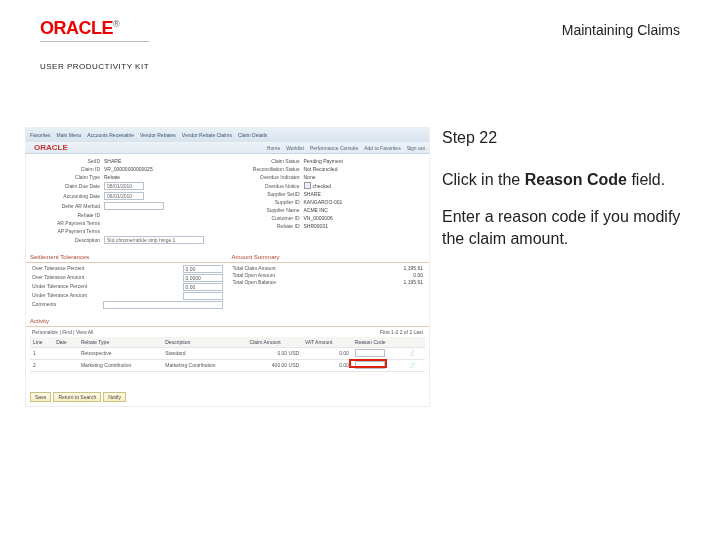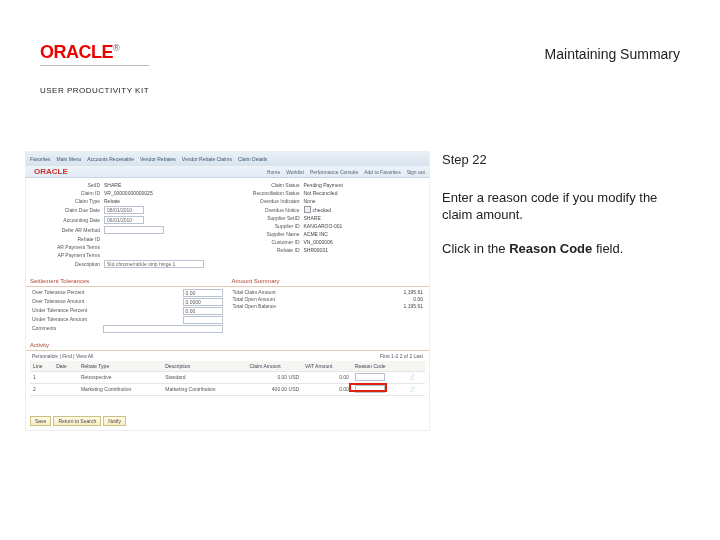--- a/index.html
+++ b/index.html
@@ -10,21 +10,20 @@
     font-family: Arial, Helvetica, sans-serif;
     font-size: 11px;
     color: #333;
     position: relative;
   }
   .header {
     display: flex;
     align-items: flex-start;
     justify-content: space-between;
     padding: 18px 40px 8px 40px;
-    margin-top: 24px;
   }
   .logo-block { display: flex; flex-direction: column; }
   .oracle-logo {
     font-family: Arial, sans-serif;
     font-weight: bold;
     color: #e00;
     font-size: 18px;
     letter-spacing: -0.5px;
   }
   .oracle-logo sup { font-size: 9px; color:#555; font-weight: normal; }
@@ -165,39 +164,39 @@
   .fbtn {
     background: linear-gradient(#fefbe8,#f5efc2);
     border:1px solid #cdbf82;
     font-size:5px;
     padding:1px 4px;
     color:#544;
   }
 
   .instructions {
     width: 240px;
-    font-size: 13px;
+    font-size: 16px;
     color: #222;
     line-height: 1.35;
   }
   .step-label { margin-bottom: 20px; }
   .instr-line { margin-bottom: 16px; }
   .instr-line b { font-weight: bold; }
 </style>
 </head>
 <body>
 
 <div class="header">
   <div class="logo-block">
     <div class="oracle-logo">
       <span>ORACLE</span><sup>®</sup>
     </div>
     <div class="upk-line">USER PRODUCTIVITY KIT</div>
   </div>
-  <div class="page-title">Maintaining Summary</div>
+  <div class="page-title">Maintaining Claims</div>
 </div>
 
 <div class="content">
 
   <div class="shot">
     <div class="shot-top">
       <span>Favorites</span>
       <span>Main Menu</span>
       <span>Accounts Receivable</span>
       <span>Vendor Rebates</span>
@@ -387,19 +386,19 @@
 
     <div class="footer-btns">
       <span class="fbtn">Save</span>
       <span class="fbtn">Return to Search</span>
       <span class="fbtn">Notify</span>
     </div>
   </div>
 
   <div class="instructions">
     <div class="step-label">Step 22</div>
-    <div class="instr-line">Enter a reason code if you modify the claim amount.</div>
     <div class="instr-line">
       <span>Click in the </span><b>Reason Code</b><span> field.</span>
     </div>
+    <div class="instr-line">Enter a reason code if you modify the claim amount.</div>
   </div>
 
 </div>
 
 </body></html>

